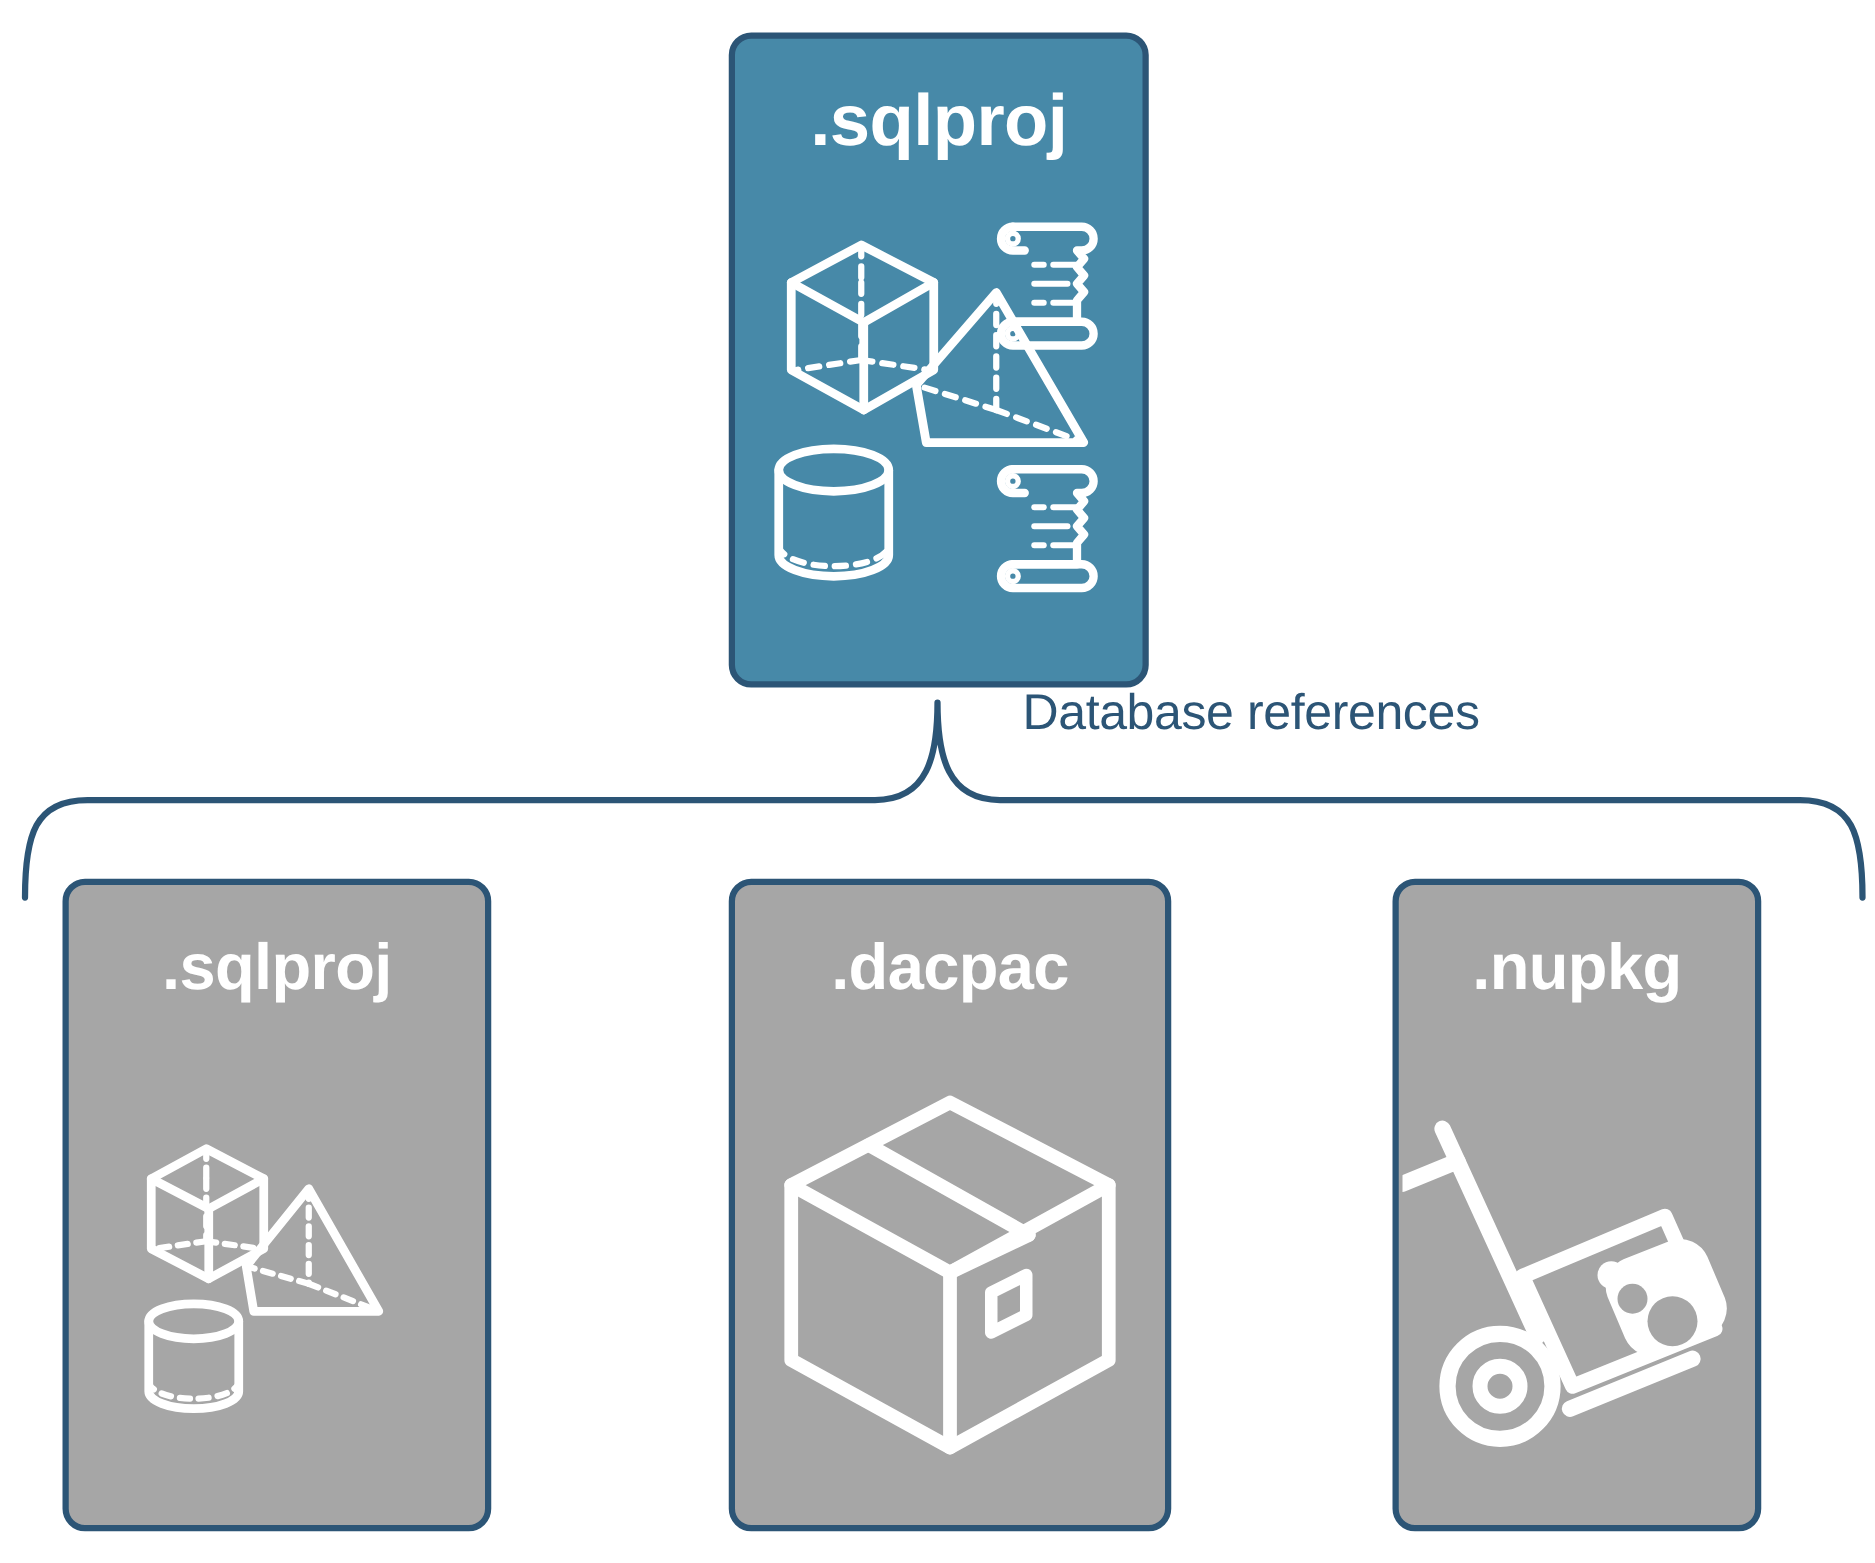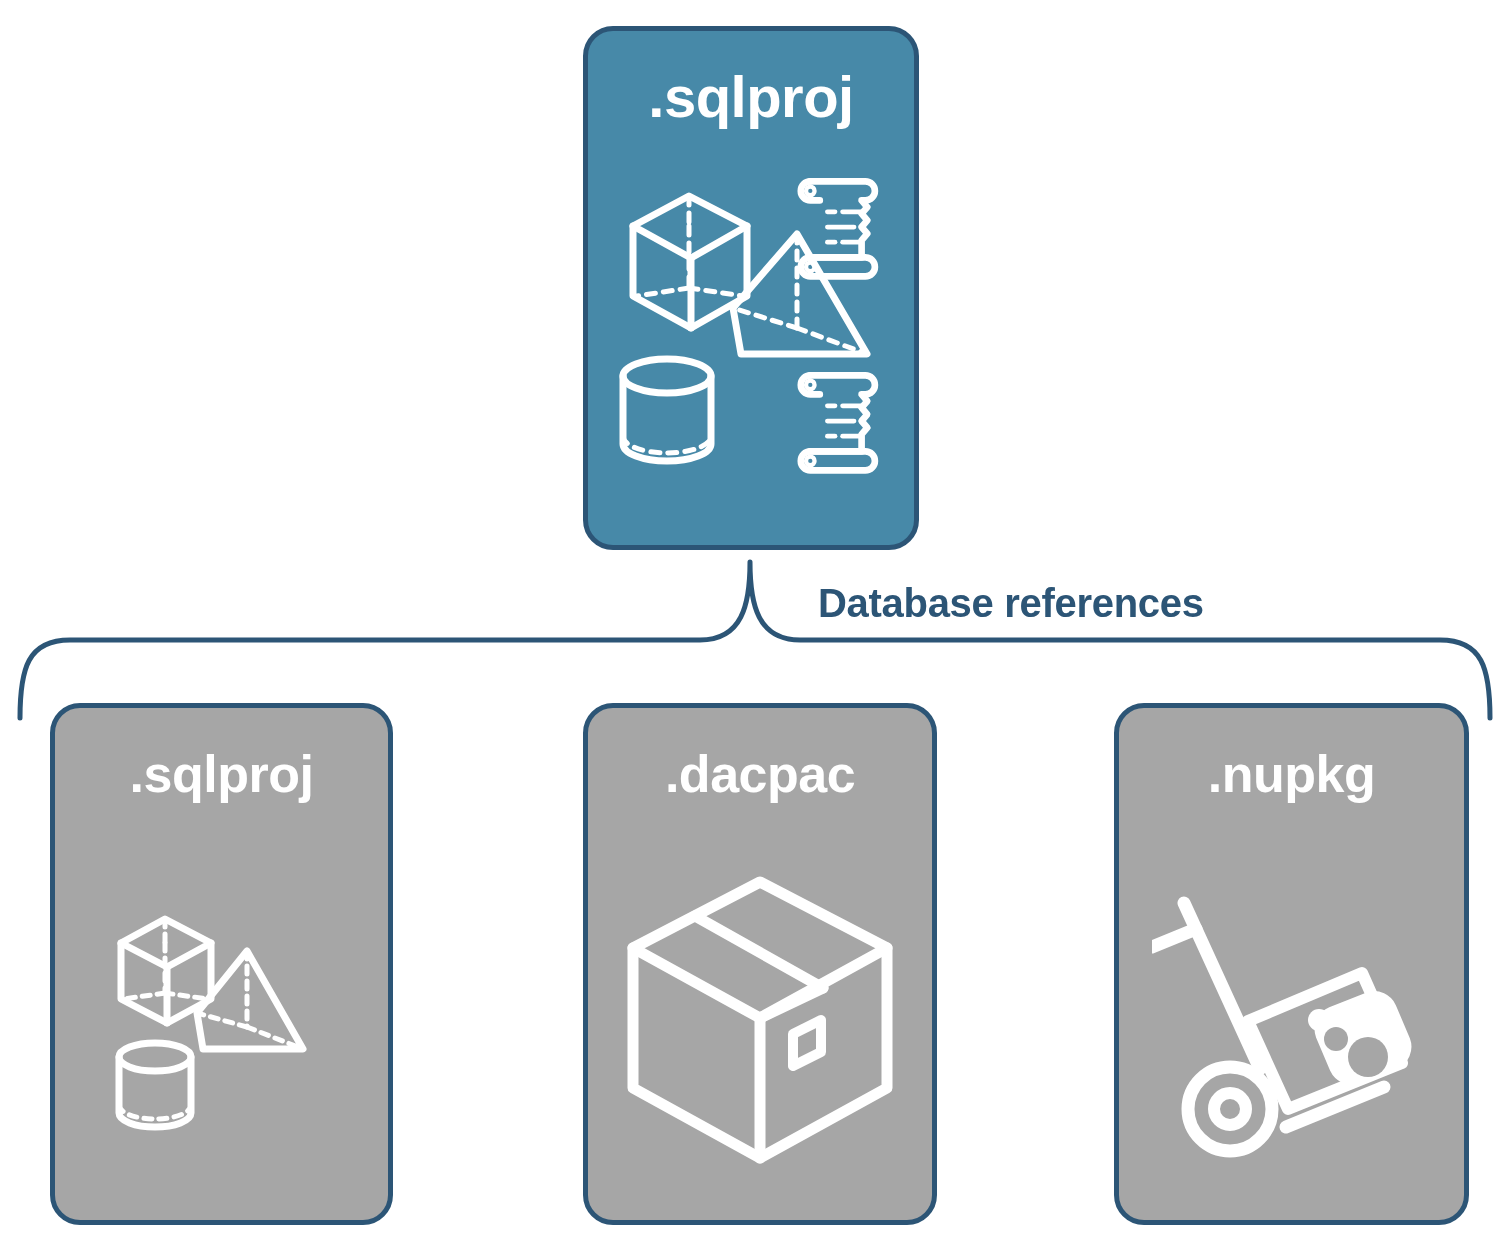--- a/index.html
+++ b/index.html
@@ -17,21 +17,21 @@
   #stage {
     position: absolute;
     left: 0; top: 0;
     width: 1500px;
     height: 1250px;
   }
   .card {
     position: absolute;
     box-sizing: border-box;
     border: 5px solid #2c5576;
-    border-radius: 30px;
+    border-radius: 18px;
     display: flex;
     flex-direction: column;
     align-items: center;
   }
   .card-title {
     font-weight: bold;
     color: #ffffff;
     letter-spacing: -0.5px;
     line-height: 1;
     user-select: none;
@@ -60,37 +60,37 @@
     font-size: 58px;
     margin-top: 37px;
   }
 
   
   .card-gray { background: #a6a6a6; top: 703px; height: 522px; }
   .card-gray .card-title { font-size: 52px; margin-top: 40px; }
 
   #card-sqlproj { left: 50px;   width: 343px; }
   #card-dacpac  { left: 583px;  width: 354px; }
-  #card-nupkg   { left: 1114px; width: 355px; }
+  #card-nupkg   { left: 1114px; width: 295px; }
 
   
   #brace-svg {
     position: absolute;
     left: 0;
     top: 550px;
     width: 1500px;
     height: 175px;
     overflow: visible;
   }
   #brace-label {
     position: absolute;
     left: 818px;
-    top: 581px;
+    top: 548px;
     font-size: 40px;
-    font-weight: bold;
+    font-weight: normal;
     color: #2c5576;
     letter-spacing: -0.3px;
     white-space: nowrap;
     user-select: none;
   }
 </style>
 </head>
 <body>
 
 <div id="stage">

